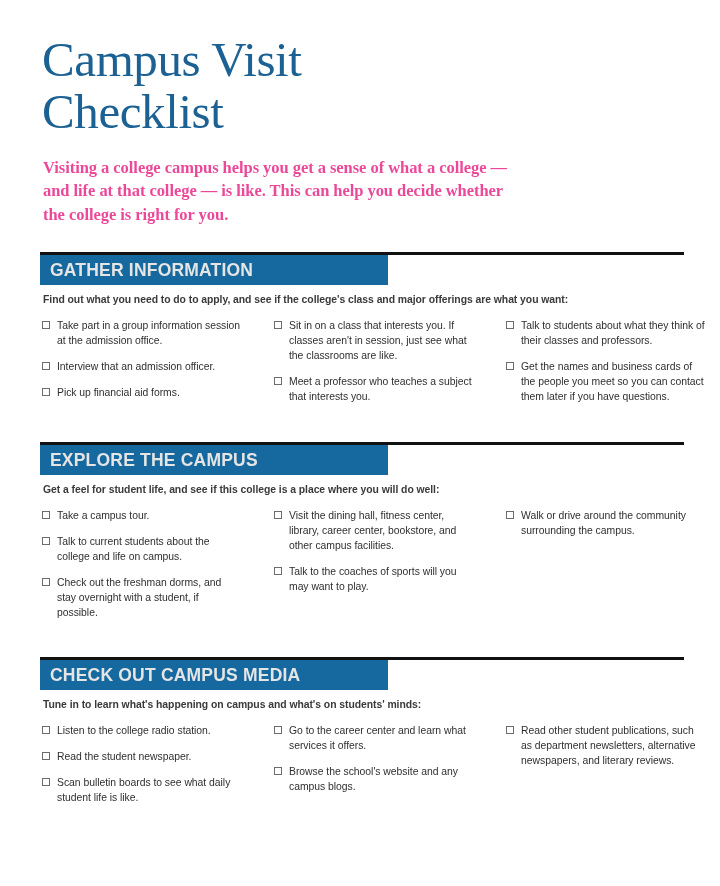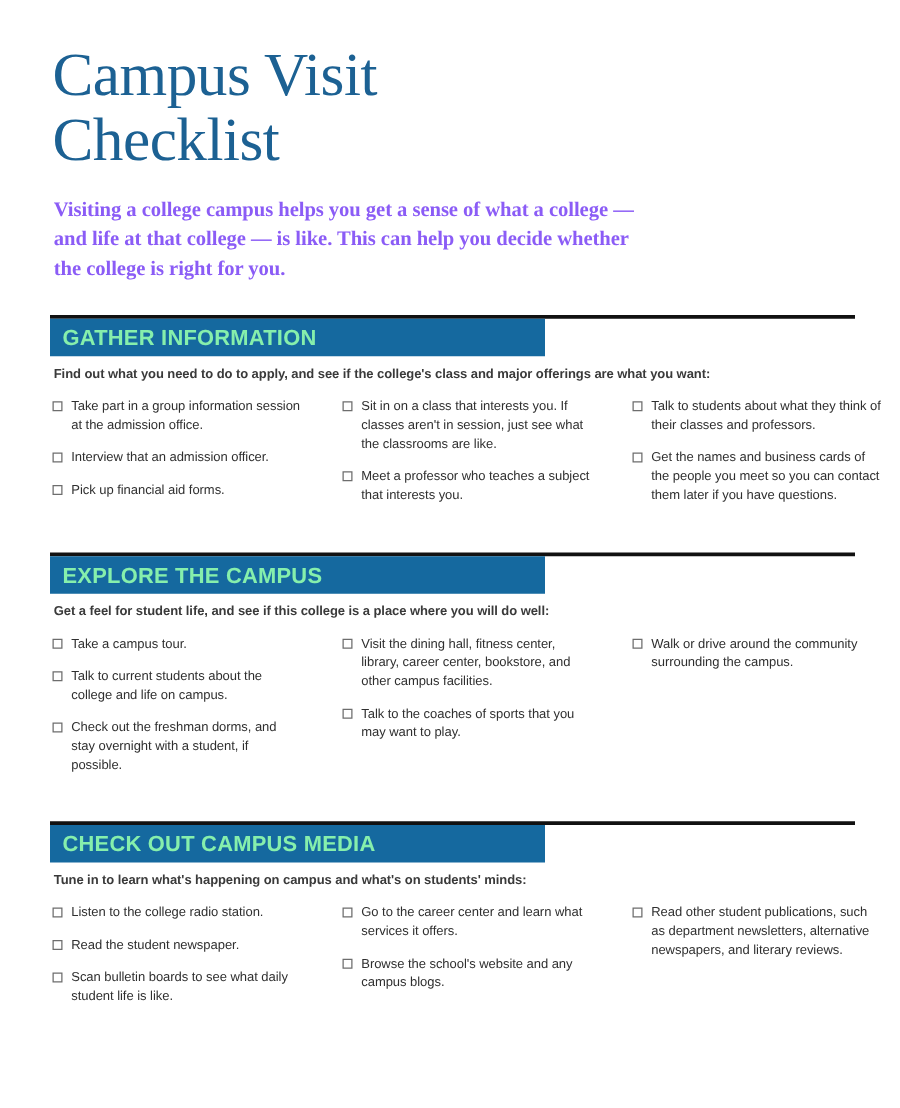--- a/index.html
+++ b/index.html
@@ -38,21 +38,21 @@
   .doc-title .line {
     display: block;
   }
 
   
   .doc-intro {
     font-family: "Liberation Serif", serif;
     font-weight: 700;
     font-size: 16.5px;
     line-height: 1.42;
-    color: #8b5cf6;
+    color: #ec4899;
     margin: 18px 0 0 3px;
     max-width: 470px;
     letter-spacing: -0.05px;
   }
 
   
   .section {
     margin-top: 26px;
   }
   .section-rule {
@@ -61,24 +61,24 @@
     width: 100%;
   }
   .section-headband {
     position: relative;
     height: 30px;
   }
   .section-title {
     position: absolute;
     top: 0;
     left: 0;
-    width: 396px;
+    width: 348px;
     height: 30px;
     background: #15699f;
-    color: #86efac;
+    color: #e5e5e5;
     font-family: "Liberation Sans", sans-serif;
     font-weight: 700;
     font-size: 17.5px;
     letter-spacing: 0.2px;
     line-height: 30px;
     padding-left: 10px;
     box-sizing: border-box;
     white-space: nowrap;
     overflow: hidden;
   }
@@ -201,21 +201,21 @@
               <span class="item-label">Check out the freshman dorms, and stay overnight with a student, if possible.</span>
             </div>
           </div>
           <div class="col">
             <div class="item">
               <span class="checkbox"></span>
               <span class="item-label">Visit the dining hall, fitness center, library, career center, bookstore, and other campus facilities.</span>
             </div>
             <div class="item">
               <span class="checkbox"></span>
-              <span class="item-label">Talk to the coaches of sports that you may want to play.</span>
+              <span class="item-label">Talk to the coaches of sports will you may want to play.</span>
             </div>
           </div>
           <div class="col">
             <div class="item">
               <span class="checkbox"></span>
               <span class="item-label">Walk or drive around the community surrounding the campus.</span>
             </div>
           </div>
         </div>
       </div>

